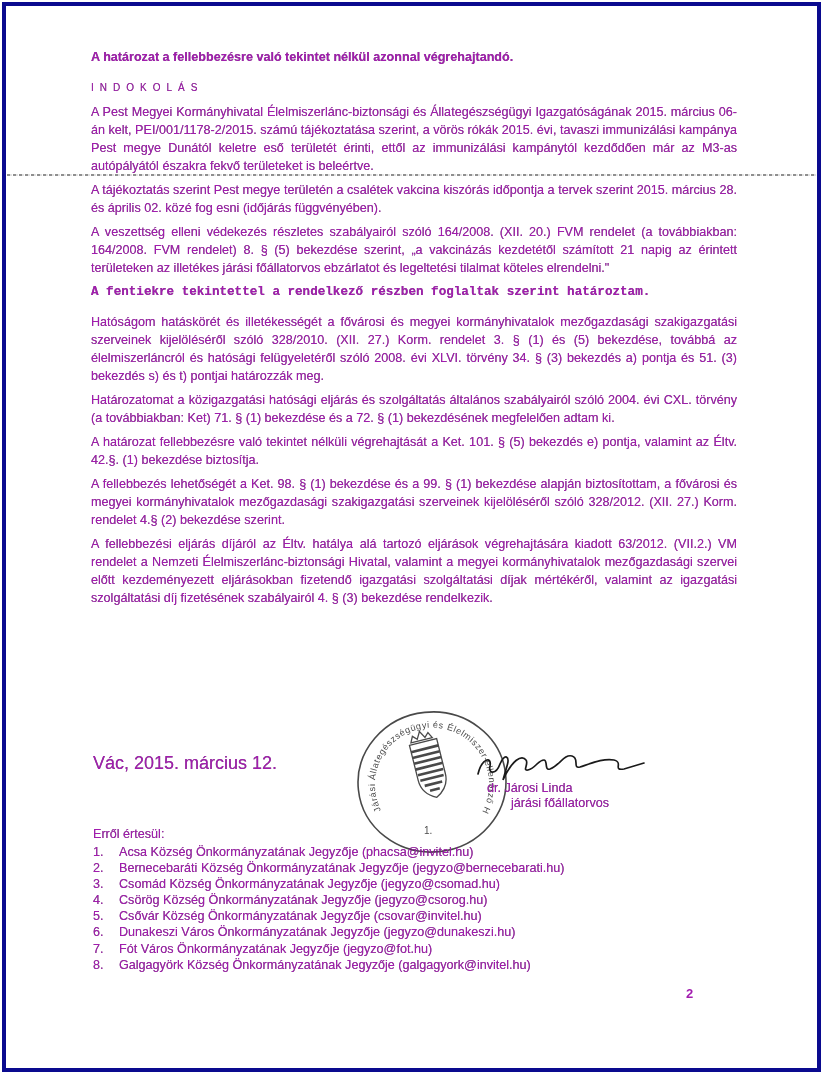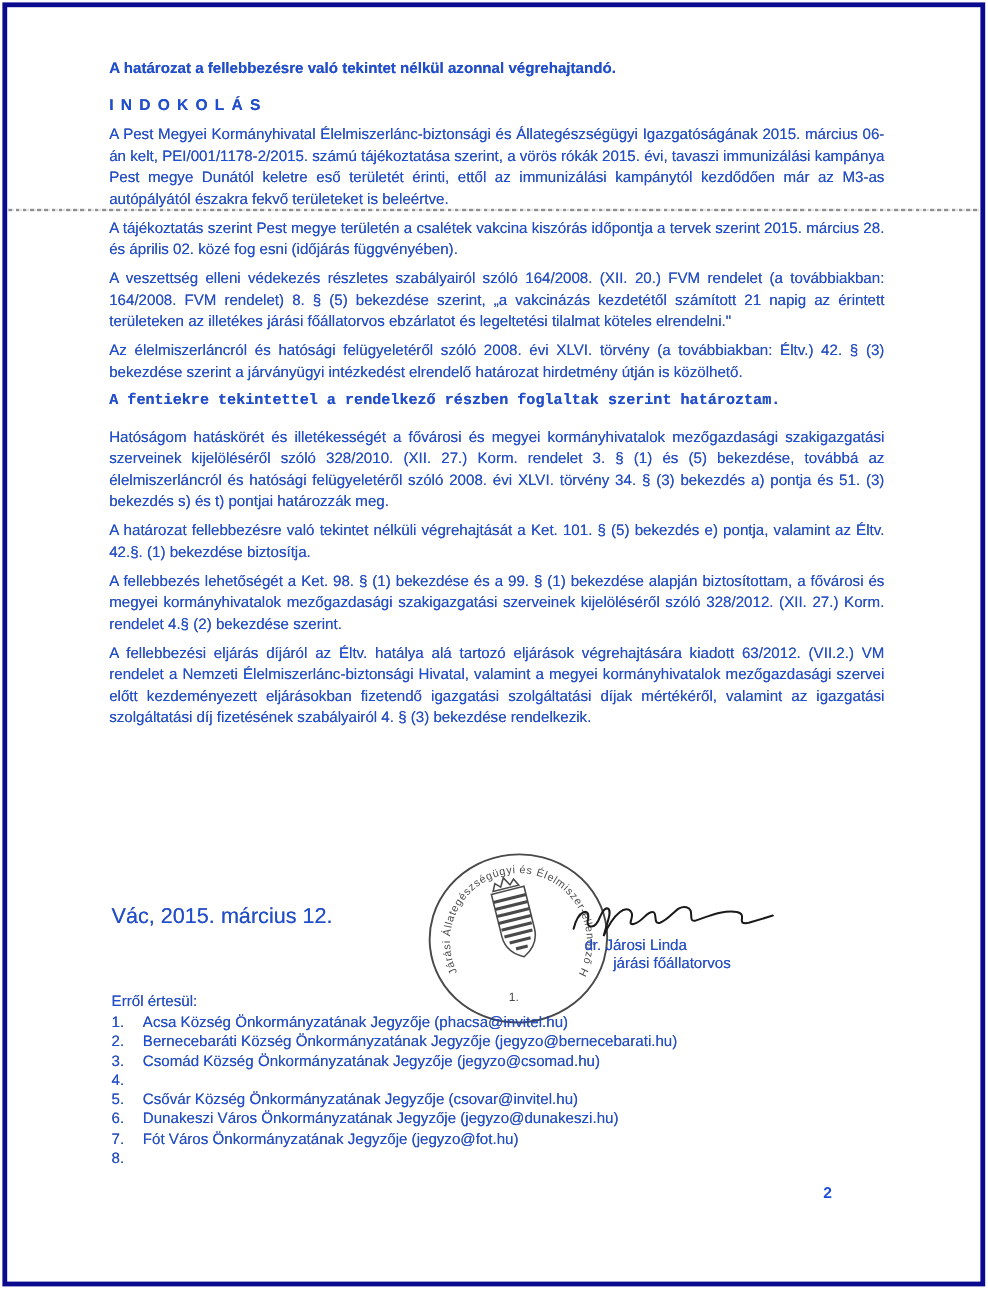--- a/index.html
+++ b/index.html
@@ -2,36 +2,36 @@
 <html lang="hu"><head>
 <meta charset="utf-8">
 <style>
   html,body{margin:0;padding:0;background:#ffffff;}
   body{font-family:"Liberation Sans", sans-serif;}
   .page{
     position:relative;
     width:823px;height:1074px;
     background:#ffffff;
     overflow:hidden;
-    color:#1d4ed8;
+    color:#a21caf;
   }
   .frame{
     position:absolute;inset:2px;
     border:4px solid #0a0a8f;
     pointer-events:none;
   }
   .content{
     position:absolute;left:91px;top:0;width:646px;
     font-size:12.6px;line-height:18px;
     text-shadow:0 0 .4px rgba(0,0,0,.55);
   }
   .content p{margin:0 0 6px;text-align:justify;}
   .enforcement{margin:48px 0 13px !important;font-weight:700;text-align:left !important;}
   .doc-title{
-    text-align:center;font-weight:700;font-size:13px;
+    text-align:center;font-weight:400;font-size:10px;
     letter-spacing:6px;margin:0 0 9px;
   }
   .bold-par{font-weight:700;font-family:Liberation Mono, monospace;}
   .par-appeal-basis{margin-top:6px !important;margin-bottom:12px !important;}
   .scan-line{
     position:absolute;left:7px;right:7px;top:174px;height:2px;
     background:repeating-linear-gradient(90deg,#8f8f8f 0 3px,rgba(170,170,170,.35) 3px 5px,transparent 5px 6px);
   }
   .dateline{
     position:absolute;left:93px;top:753px;
@@ -66,23 +66,23 @@
 <div class="page">
   <div class="frame"></div>
 
   <div class="content">
     <p class="enforcement">A határozat a fellebbezésre való tekintet nélkül azonnal végrehajtandó.</p>
     <p class="doc-title">INDOKOLÁS</p>
 
     <p>A Pest Megyei Kormányhivatal Élelmiszerlánc-biztonsági és Állategészségügyi Igazgatóságának 2015. március 06-án kelt, PEI/001/1178-2/2015. számú tájékoztatása szerint, a vörös rókák 2015. évi, tavaszi immunizálási kampánya Pest megye Dunától keletre eső területét érinti, ettől az immunizálási kampánytól kezdődően már az M3-as autópályától északra fekvő területeket is beleértve.</p>
     <p>A tájékoztatás szerint Pest megye területén a csalétek vakcina kiszórás időpontja a tervek szerint 2015. március 28. és április 02. közé fog esni (időjárás függvényében).</p>
     <p>A veszettség elleni védekezés részletes szabályairól szóló 164/2008. (XII. 20.) FVM rendelet (a továbbiakban: 164/2008. FVM rendelet) 8. § (5) bekezdése szerint, „a vakcinázás kezdetétől számított 21 napig az érintett területeken az illetékes járási főállatorvos ebzárlatot és legeltetési tilalmat köteles elrendelni."</p>
-    <p>Az élelmiszerláncról és hatósági felügyeletéről szóló 2008. évi XLVI. törvény (a továbbiakban: Éltv.) 42. § (3) bekezdése szerint a járványügyi intézkedést elrendelő határozat hirdetmény útján is közölhető.</p>
     <p class="bold-par par-appeal-basis">A fentiekre tekintettel a rendelkező részben foglaltak szerint határoztam.</p>
     <p>Hatóságom hatáskörét és illetékességét a fővárosi és megyei kormányhivatalok mezőgazdasági szakigazgatási szerveinek kijelöléséről szóló 328/2010. (XII. 27.) Korm. rendelet 3. § (1) és (5) bekezdése, továbbá az élelmiszerláncról és hatósági felügyeletéről szóló 2008. évi XLVI. törvény 34. § (3) bekezdés a) pontja és 51. (3) bekezdés s) és t) pontjai határozzák meg.</p>
+    <p>Határozatomat a közigazgatási hatósági eljárás és szolgáltatás általános szabályairól szóló 2004. évi CXL. törvény (a továbbiakban: Ket) 71. § (1) bekezdése és a 72. § (1) bekezdésének megfelelően adtam ki.</p>
     <p>A határozat fellebbezésre való tekintet nélküli végrehajtását a Ket. 101. § (5) bekezdés e) pontja, valamint az Éltv. 42.§. (1) bekezdése biztosítja.</p>
     <p>A fellebbezés lehetőségét a Ket. 98. § (1) bekezdése és a 99. § (1) bekezdése alapján biztosítottam, a fővárosi és megyei kormányhivatalok mezőgazdasági szakigazgatási szerveinek kijelöléséről szóló 328/2012. (XII. 27.) Korm. rendelet 4.§ (2) bekezdése szerint.</p>
     <p>A fellebbezési eljárás díjáról az Éltv. hatálya alá tartozó eljárások végrehajtására kiadott 63/2012. (VII.2.) VM rendelet a Nemzeti Élelmiszerlánc-biztonsági Hivatal, valamint a megyei kormányhivatalok mezőgazdasági szervei előtt kezdeményezett eljárásokban fizetendő igazgatási szolgáltatási díjak mértékéről, valamint az igazgatási szolgáltatási díj fizetésének szabályairól 4. § (3) bekezdése rendelkezik.</p>
   </div>
 
   <div class="scan-line"></div>
 
   <div class="dateline">Vác, 2015. március 12.</div>
 
   <svg class="stamp" width="162" height="152" viewBox="0 0 162 152">
@@ -120,33 +120,35 @@
       <li class="notify-item">
           <span class="notify-num">2.</span>
           <span>Bernecebaráti Község Önkormányzatának Jegyzője (jegyzo@bernecebarati.hu)</span>
         </li>
       <li class="notify-item">
           <span class="notify-num">3.</span>
           <span>Csomád Község Önkormányzatának Jegyzője (jegyzo@csomad.hu)</span>
         </li>
       <li class="notify-item">
           <span class="notify-num">4.</span>
+          <span>Csörög Község Önkormányzatának Jegyzője (jegyzo@csorog.hu)</span>
         </li>
       <li class="notify-item">
           <span class="notify-num">5.</span>
           <span>Csővár Község Önkormányzatának Jegyzője (csovar@invitel.hu)</span>
         </li>
       <li class="notify-item">
           <span class="notify-num">6.</span>
           <span>Dunakeszi Város Önkormányzatának Jegyzője (jegyzo@dunakeszi.hu)</span>
         </li>
       <li class="notify-item">
           <span class="notify-num">7.</span>
           <span>Fót Város Önkormányzatának Jegyzője (jegyzo@fot.hu)</span>
         </li>
       <li class="notify-item">
           <span class="notify-num">8.</span>
+          <span>Galgagyörk Község Önkormányzatának Jegyzője (galgagyork@invitel.hu)</span>
         </li>
     </ul>
   </div>
 
   <div class="page-number">2</div>
 </div>
 
 </body></html>

